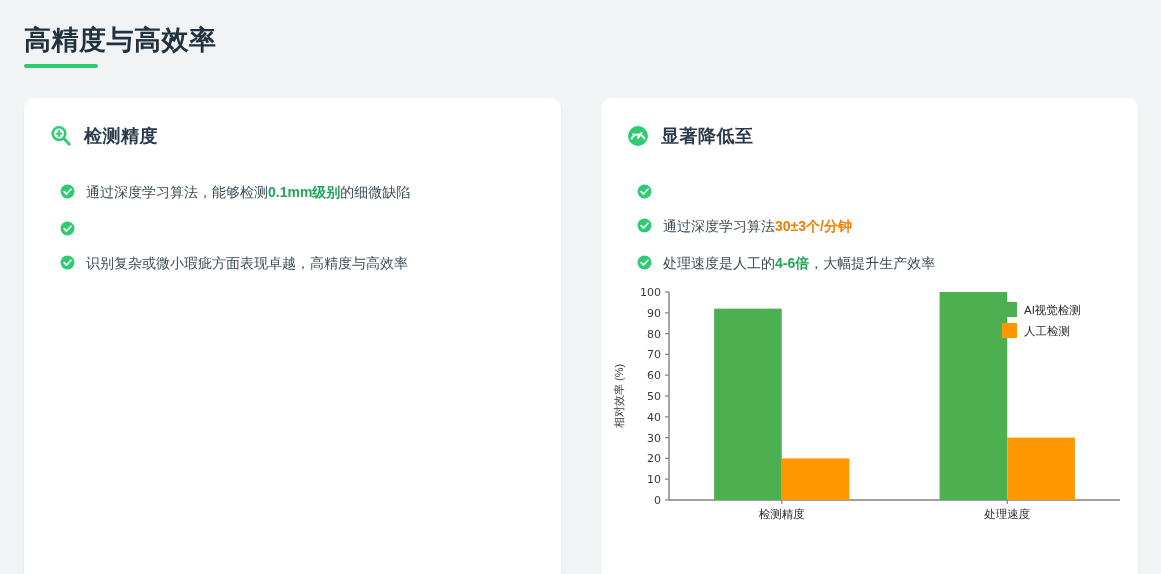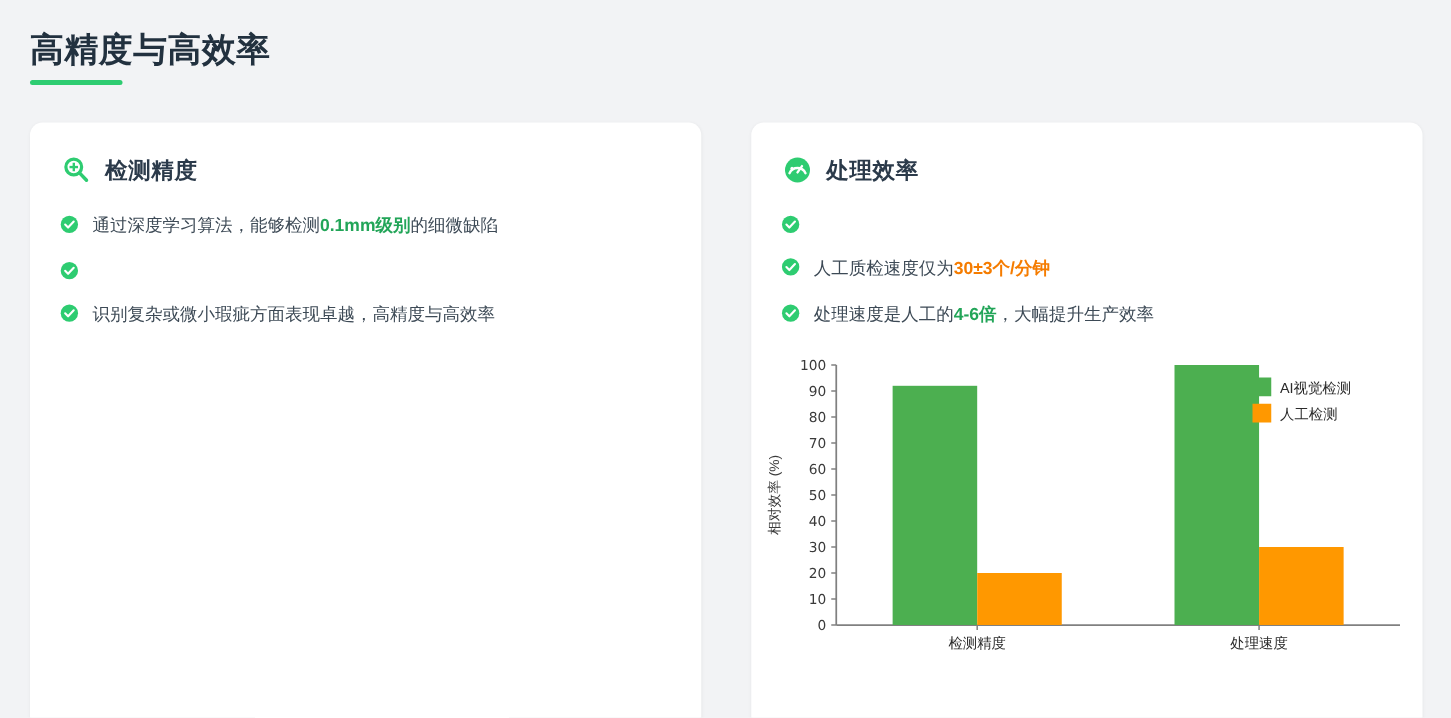--- a/index.html
+++ b/index.html
@@ -77,21 +77,21 @@
   }
   .card-title {
     font-size: 18px;
     font-weight: bold;
     color: #2b3a4a;
     letter-spacing: 0.5px;
   }
 
   .bullet-list {
     list-style: none;
-    margin: 4px;
+    margin: 16px;
     padding: 18px 0 0 20px;
   }
   .bullet {
     display: flex;
     align-items: flex-start;
     margin-bottom: 17px;
     font-size: 14px;
     color: #3d4a56;
     line-height: 20px;
   }
@@ -195,41 +195,41 @@
   <div class="card card-right">
     <div class="card-header">
       <span class="hdr-icon">
         <svg width="22" height="22" viewBox="0 0 22 22">
           <circle cx="11" cy="11" r="10" fill="#2ecc71"></circle>
           <path d="M4.6 13.6 A7 7 0 0 1 17.4 13.6" fill="none" stroke="#ffffff" stroke-width="1.9" stroke-linecap="round"></path>
           <line x1="11" y1="12.9" x2="14.6" y2="7.9" stroke="#ffffff" stroke-width="1.9" stroke-linecap="round"></line>
           <circle cx="6.6" cy="9.6" r="1.25" fill="#ffffff"></circle>
         </svg>
       </span>
-      <span class="card-title">处理效率</span>
+      <span class="card-title">显著降低至</span>
     </div>
 
     <ul class="bullet-list">
       <li class="bullet">
         <span class="chk">
           <svg width="15" height="15" viewBox="0 0 16 16">
             <circle cx="8" cy="8" r="7.4" fill="#2ecc71"></circle>
             <path d="M4.4 8.2 L6.9 10.7 L11.7 5.6" fill="none" stroke="#ffffff" stroke-width="1.8" stroke-linecap="round" stroke-linejoin="round"></path>
           </svg>
         </span>
       </li>
 
       <li class="bullet">
         <span class="chk">
           <svg width="15" height="15" viewBox="0 0 16 16">
             <circle cx="8" cy="8" r="7.4" fill="#2ecc71"></circle>
             <path d="M4.4 8.2 L6.9 10.7 L11.7 5.6" fill="none" stroke="#ffffff" stroke-width="1.8" stroke-linecap="round" stroke-linejoin="round"></path>
           </svg>
         </span>
-        <span class="bullet-text"><span>人工质检速度仅为</span><span class="hl-orange">30±3个/分钟</span></span>
+        <span class="bullet-text"><span>通过深度学习算法</span><span class="hl-orange">30±3个/分钟</span></span>
       </li>
 
       <li class="bullet">
         <span class="chk">
           <svg width="15" height="15" viewBox="0 0 16 16">
             <circle cx="8" cy="8" r="7.4" fill="#2ecc71"></circle>
             <path d="M4.4 8.2 L6.9 10.7 L11.7 5.6" fill="none" stroke="#ffffff" stroke-width="1.8" stroke-linecap="round" stroke-linejoin="round"></path>
           </svg>
         </span>
         <span class="bullet-text"><span>处理速度是人工的</span><span class="hl-green">4-6倍</span><span>，大幅提升生产效率</span></span>

